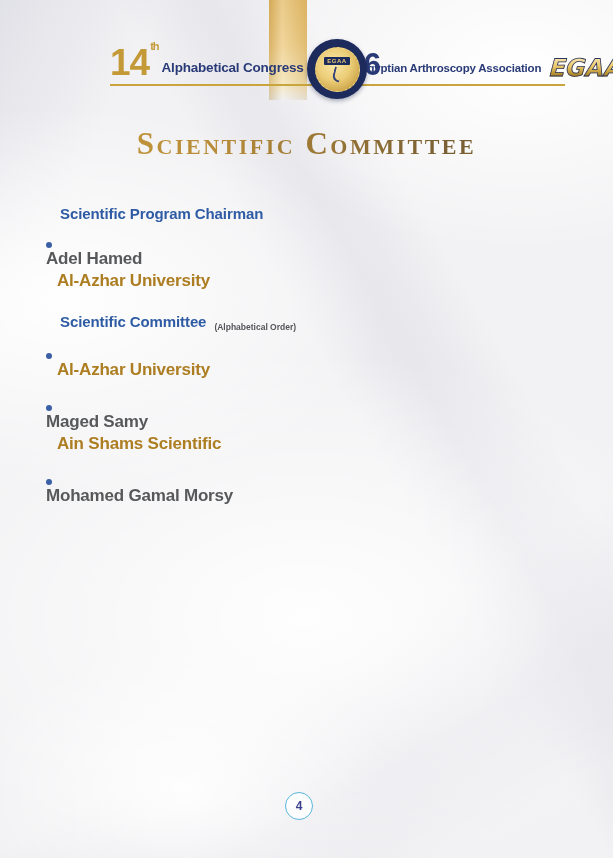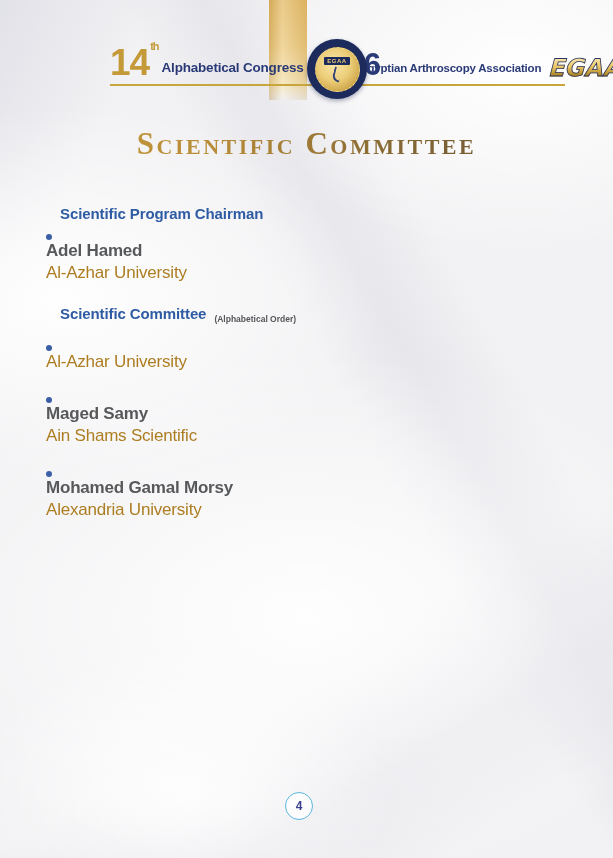--- a/index.html
+++ b/index.html
@@ -76,28 +76,28 @@
     font-size:31px; letter-spacing:2.5px;
     background:linear-gradient(90deg, #cb9e3f 0%, #b88c38 35%, #7d6234 70%, #6a5430 100%);
     -webkit-background-clip:text; background-clip:text; color:transparent;
   }
 
   
   .content { position:absolute; left:46px; top:205px; width:420px; z-index:3; }
   .section-heading-row { display:flex; align-items:center; margin-left:14px; }
   .section-heading { font-size:15px; font-weight:700; color:#2e5ba3; letter-spacing:-0.1px; }
   .section-note { font-size:8.5px; font-weight:700; color:#55555a; margin-left:8px; position:relative; top:5px; }
-  .section-1 .section-heading-row { margin-bottom:4px; }
+  .section-1 .section-heading-row { margin-bottom:12px; }
   .section-2 { margin-top:21px; }
   .section-2 .section-heading-row { margin-bottom:15px; }
 
   .member { display:flex; margin-bottom:16px;flex-direction:column; }
   .bullet { flex:0 0 6px; width:6px; height:6px; border-radius:50%; background:#3a5fa5; margin:8px 8px 0 0; }
   .member-name { font-size:17px; line-height:22px; font-weight:700; color:#57585a; letter-spacing:-0.2px; }
-  .member-univ { font-size:17px; line-height:22px; font-weight:400; color:#ad7d21; letter-spacing:-0.2px; }
+  .member-univ { font-size:17px; line-height:22px; font-weight:700; color:#ad7d21; letter-spacing:-0.2px;margin-left:11px; }
 
   
   .page-num-circle {
     position:absolute; left:285px; top:792px; width:28px; height:28px; border-radius:50%;
     border:1.5px solid #58b7dd; background:rgba(255,255,255,.8);
     display:flex; align-items:center; justify-content:center; z-index:3;
   }
   .page-num { font-size:12px; font-weight:700; color:#3a3f8e; }
 </style>
 </head>
@@ -164,21 +164,20 @@
         <div>
           <div class="member-name">Maged Samy</div>
           <div class="member-univ">Ain Shams Scientific</div>
         </div>
       </div>
 
       <div class="member">
         <span class="bullet"></span>
         <div>
           <div class="member-name">Mohamed Gamal Morsy</div>
-          <div class="member-univ">Alexandria University</div>
         </div>
       </div>
     </div>
 
   </div>
 
   <div class="page-num-circle">
     <span class="page-num">4</span>
   </div>
 

